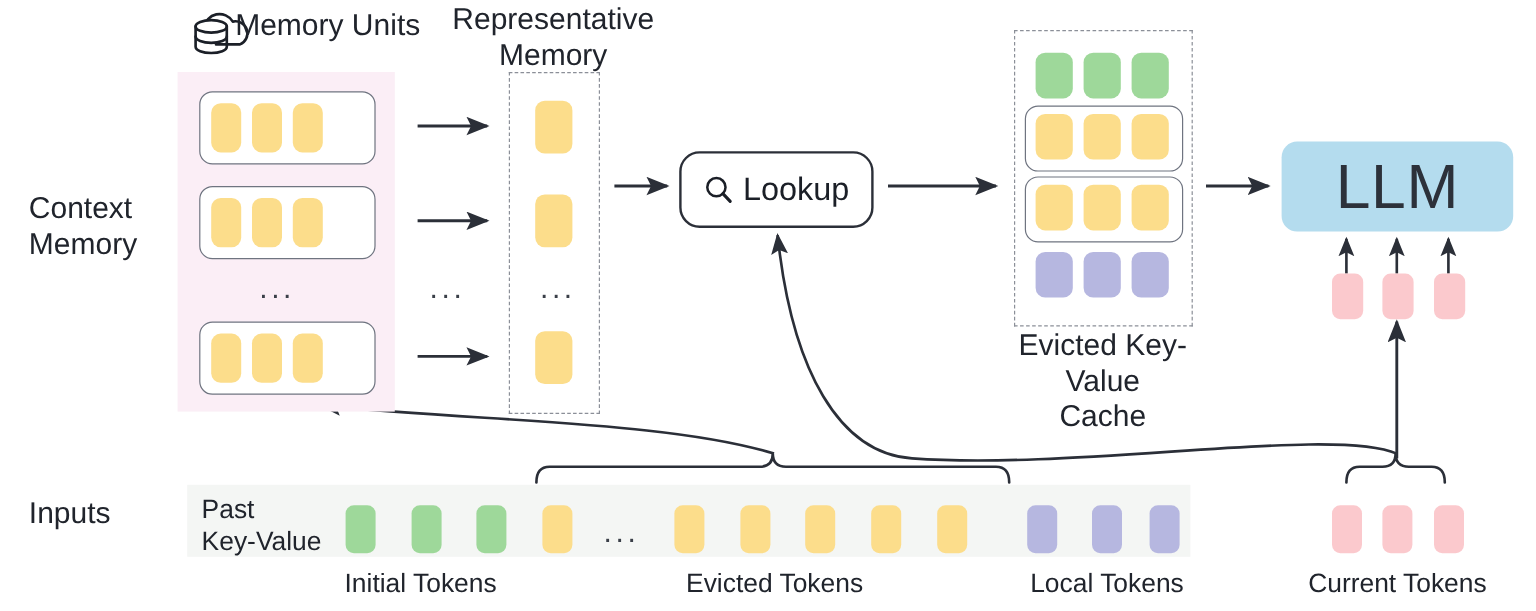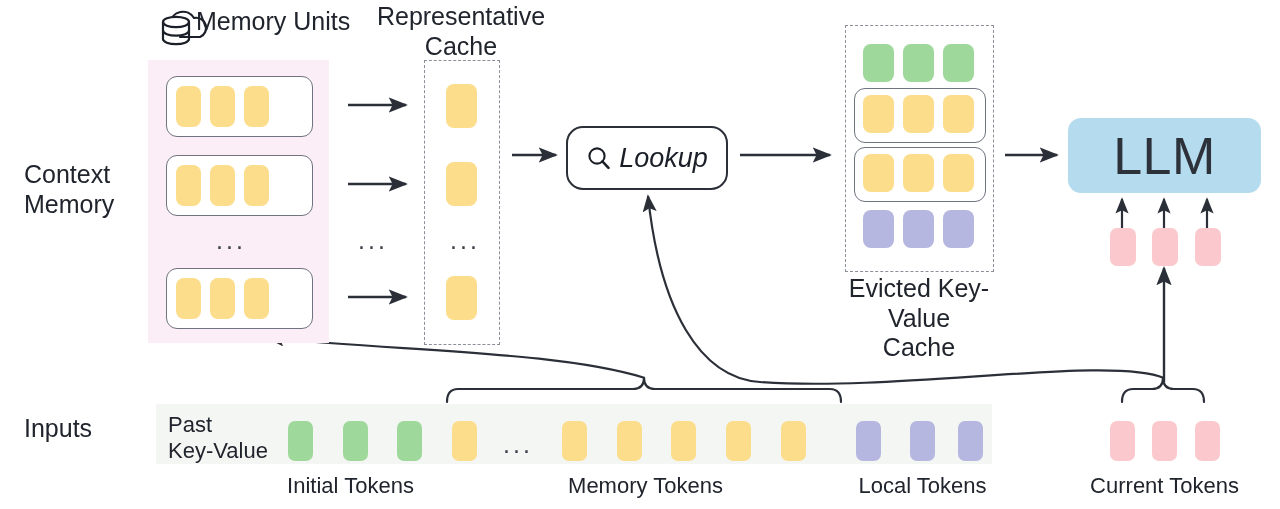--- a/index.html
+++ b/index.html
@@ -35,21 +35,21 @@
 
   #kv-box{left:845px;top:25px;width:147px;height:245px;}
   .kv-row{position:absolute;left:17px;display:flex;gap:9px;}
   .kv-tok{width:31px;height:38px;border-radius:8px;}
   .kv-frame{position:absolute;left:8px;width:130px;height:53px;
             border:1.3px solid #6f7480;border-radius:11px;background:#fff;}
 
   
   #lookup{left:566px;top:126px;width:158px;height:60px;
           border:2px solid #2b2f38;border-radius:17px;background:#fff;
-          display:flex;align-items:center;justify-content:center;gap:7px;font-style:italic;}
+          display:flex;align-items:center;justify-content:center;gap:7px;}
   #lookup .txt{font-size:27px;color:#1b1f27;}
 
   
   #llm{left:1068px;top:118px;width:193px;height:75px;background:#b4dcee;
        border-radius:13px;display:flex;align-items:center;justify-content:center;}
   #llm .txt{font-size:52px;color:#2c313a;letter-spacing:.5px;}
 
   
   #input-strip{left:156px;top:404px;width:836px;height:60px;background:#f4f6f4;}
   #pkv-label{left:168px;top:412px;}
@@ -104,21 +104,21 @@
     <line x1="1164" y1="382" x2="1164" y2="268" stroke="#2b2f38" stroke-width="2.4" marker-end="url(#ah)"></line>
 
     <line x1="1122" y1="228" x2="1122" y2="199" stroke="#2b2f38" stroke-width="2.2" marker-end="url(#ahs)"></line>
     <line x1="1164" y1="228" x2="1164" y2="199" stroke="#2b2f38" stroke-width="2.2" marker-end="url(#ahs)"></line>
     <line x1="1207" y1="228" x2="1207" y2="199" stroke="#2b2f38" stroke-width="2.2" marker-end="url(#ahs)"></line>
   </svg>
 
   <div class="abs lbl" style="left:196px;top:7px;">Memory Units</div>
 
   <div class="abs lbl lbl-c" style="left:373px;top:2px;width:176px;">Representative
-Cache</div>
+Memory</div>
 
   <div class="abs lbl" style="left:24px;top:160px;">Context
 Memory</div>
 
   <div class="abs lbl" style="left:24px;top:414px;">Inputs</div>
 
   <div class="abs" id="ctx-panel"></div>
 
   <div class="memunit" style="top:76px;">
     <div class="row">
@@ -212,17 +212,17 @@
 
   <span class="in-tok tok tok-p" style="left:856px;"></span>
   <span class="in-tok tok tok-p" style="left:910px;"></span>
   <span class="in-tok tok tok-p" style="left:958px;"></span>
 
   <span class="cur-tok tok tok-k" style="left:1110px;"></span>
   <span class="cur-tok tok tok-k" style="left:1152px;"></span>
   <span class="cur-tok tok tok-k" style="left:1195px;"></span>
 
   <div class="abs lbl-sm lbl-c" style="left:258px;top:473px;width:185px;">Initial Tokens</div>
-  <div class="abs lbl-sm lbl-c" style="left:553px;top:473px;width:185px;">Memory Tokens</div>
+  <div class="abs lbl-sm lbl-c" style="left:553px;top:473px;width:185px;">Evicted Tokens</div>
   <div class="abs lbl-sm lbl-c" style="left:830px;top:473px;width:185px;">Local Tokens</div>
   <div class="abs lbl-sm lbl-c" style="left:1072px;top:473px;width:185px;">Current Tokens</div>
 
 </div>
 
 </body></html>

